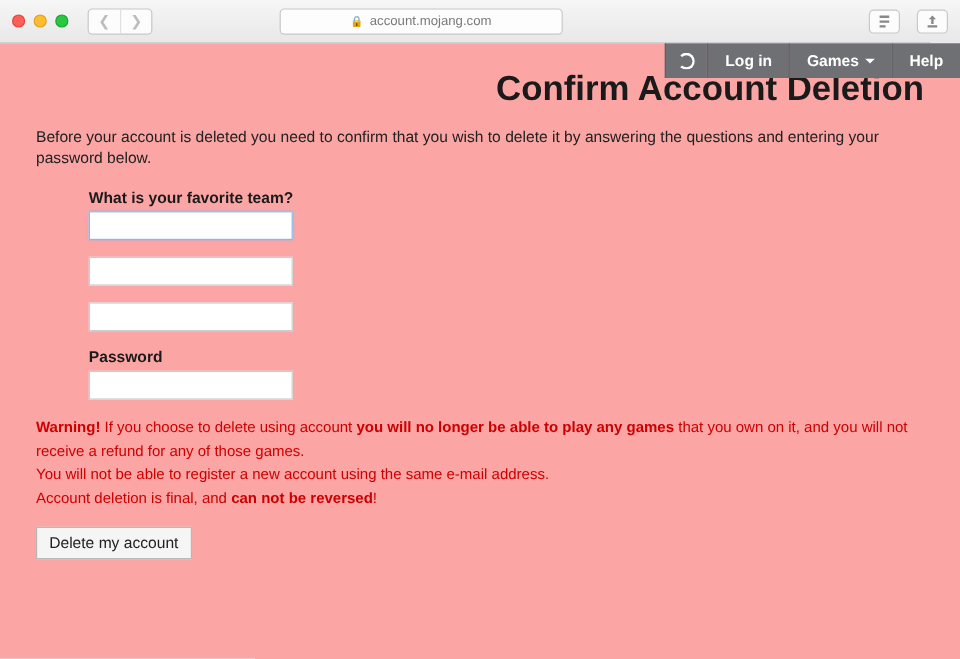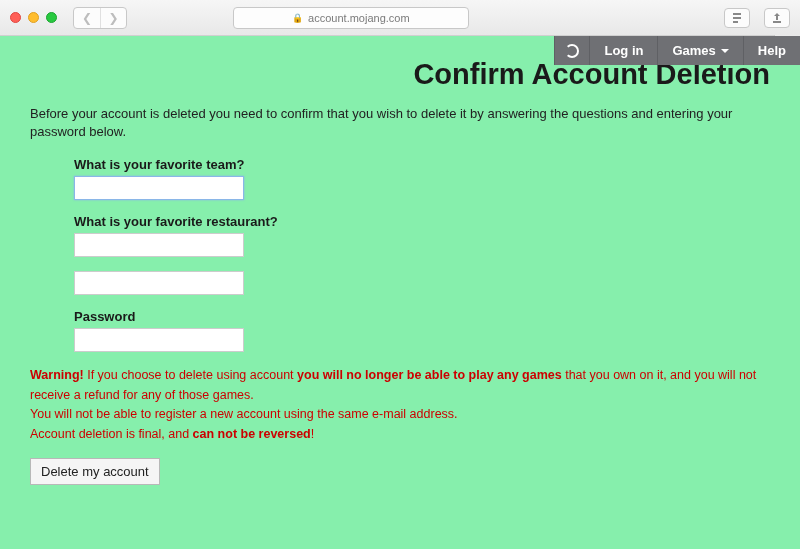--- a/index.html
+++ b/index.html
@@ -68,21 +68,21 @@
       position: absolute;
       right: 0; top: 100%;
       width: 26px; height: 22px;
       background: linear-gradient(#eaeaea, #dcdcdc);
       border-left: 1px solid #c8c8c8;
       border-bottom: 1px solid #c8c8c8;
       display: flex; align-items: center; justify-content: center;
       color: #888; font-size: 13px;
     }
     
-    .page { background: #86efac; height: calc(549px - 36px); overflow: hidden; position: relative; }
+    .page { background: #fca5a5; height: calc(549px - 36px); overflow: hidden; position: relative; }
     .topnav {
       position: absolute;
       right: 0; top: 0;
       display: flex;
       z-index: 5;
     }
     .topnav-item {
       background: #6f7074;
       color: #fff;
       font-size: 13px;
@@ -187,21 +187,20 @@
   <div class="content">
 
     <h1>Confirm Account Deletion</h1>
     <p class="intro">Before your account is deleted you need to confirm that you wish to delete it by answering the questions and entering your password below.</p>
 
     <div class="field">
       <label>What is your favorite team?</label>
       <input type="text" class="focused" value="" style="">
     </div>
     <div class="field">
-      <label>What is your favorite restaurant?</label>
       <input type="text" value="" style="">
     </div>
     <div class="field">
       <input type="text" value="" style="">
     </div>
     <div class="field">
       <label>Password</label>
       <input type="password" value="" style="">
     </div>
 

